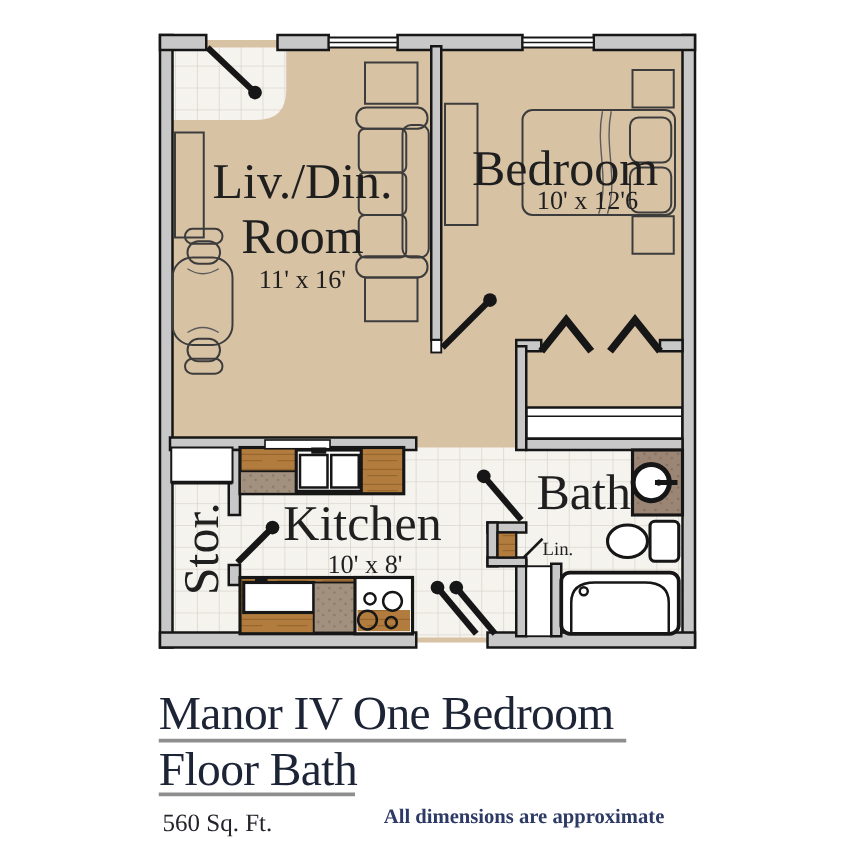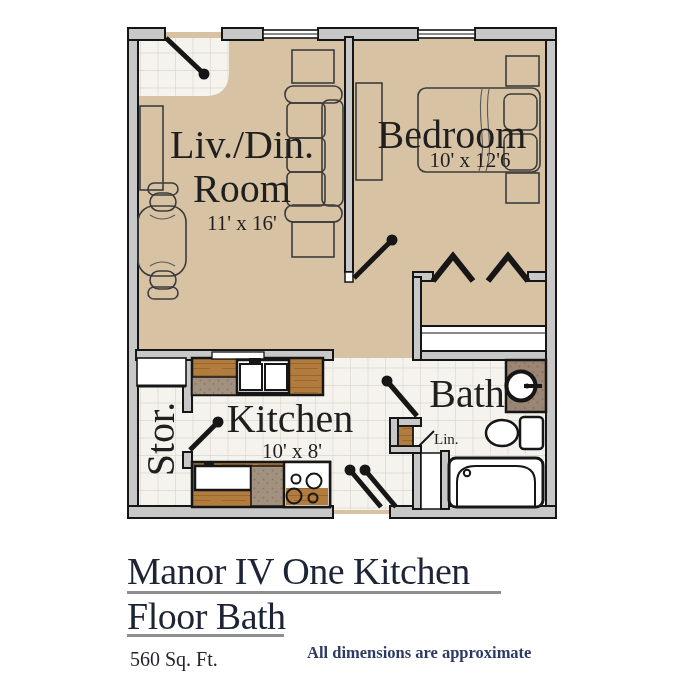--- a/index.html
+++ b/index.html
@@ -230,18 +230,18 @@
     <text x="452" y="148" text-anchor="middle" class="label label-lg">Bedroom</text>
     <text x="470" y="167" text-anchor="middle" class="label label-sm">10' x 12'6</text>
     <text x="290" y="432" text-anchor="middle" class="label label-lg">Kitchen</text>
     <text x="292" y="458" text-anchor="middle" class="label label-sm">10' x 8'</text>
     <text x="467" y="407" text-anchor="middle" class="label label-lg">Bath</text>
     <text x="161" y="452" text-anchor="middle" class="label label-lg" transform="rotate(-90 161 439)">Stor.</text>
     <text x="434" y="444" class="label label-xs">Lin.</text>
   </g>
 </svg>
 
-<div class="footer-title" style="top:552px">Manor IV One Kitchen</div>
+<div class="footer-title" style="top:552px">Manor IV One Bedroom</div>
 <div class="rule" style="top:591px;width:374px"></div>
 <div class="footer-title" style="top:597px">Floor Bath</div>
 <div class="rule" style="top:634px;width:157px"></div>
 <div class="sqft">560 Sq. Ft.</div>
 <div class="note">All dimensions are approximate</div>
 
 </body></html>

